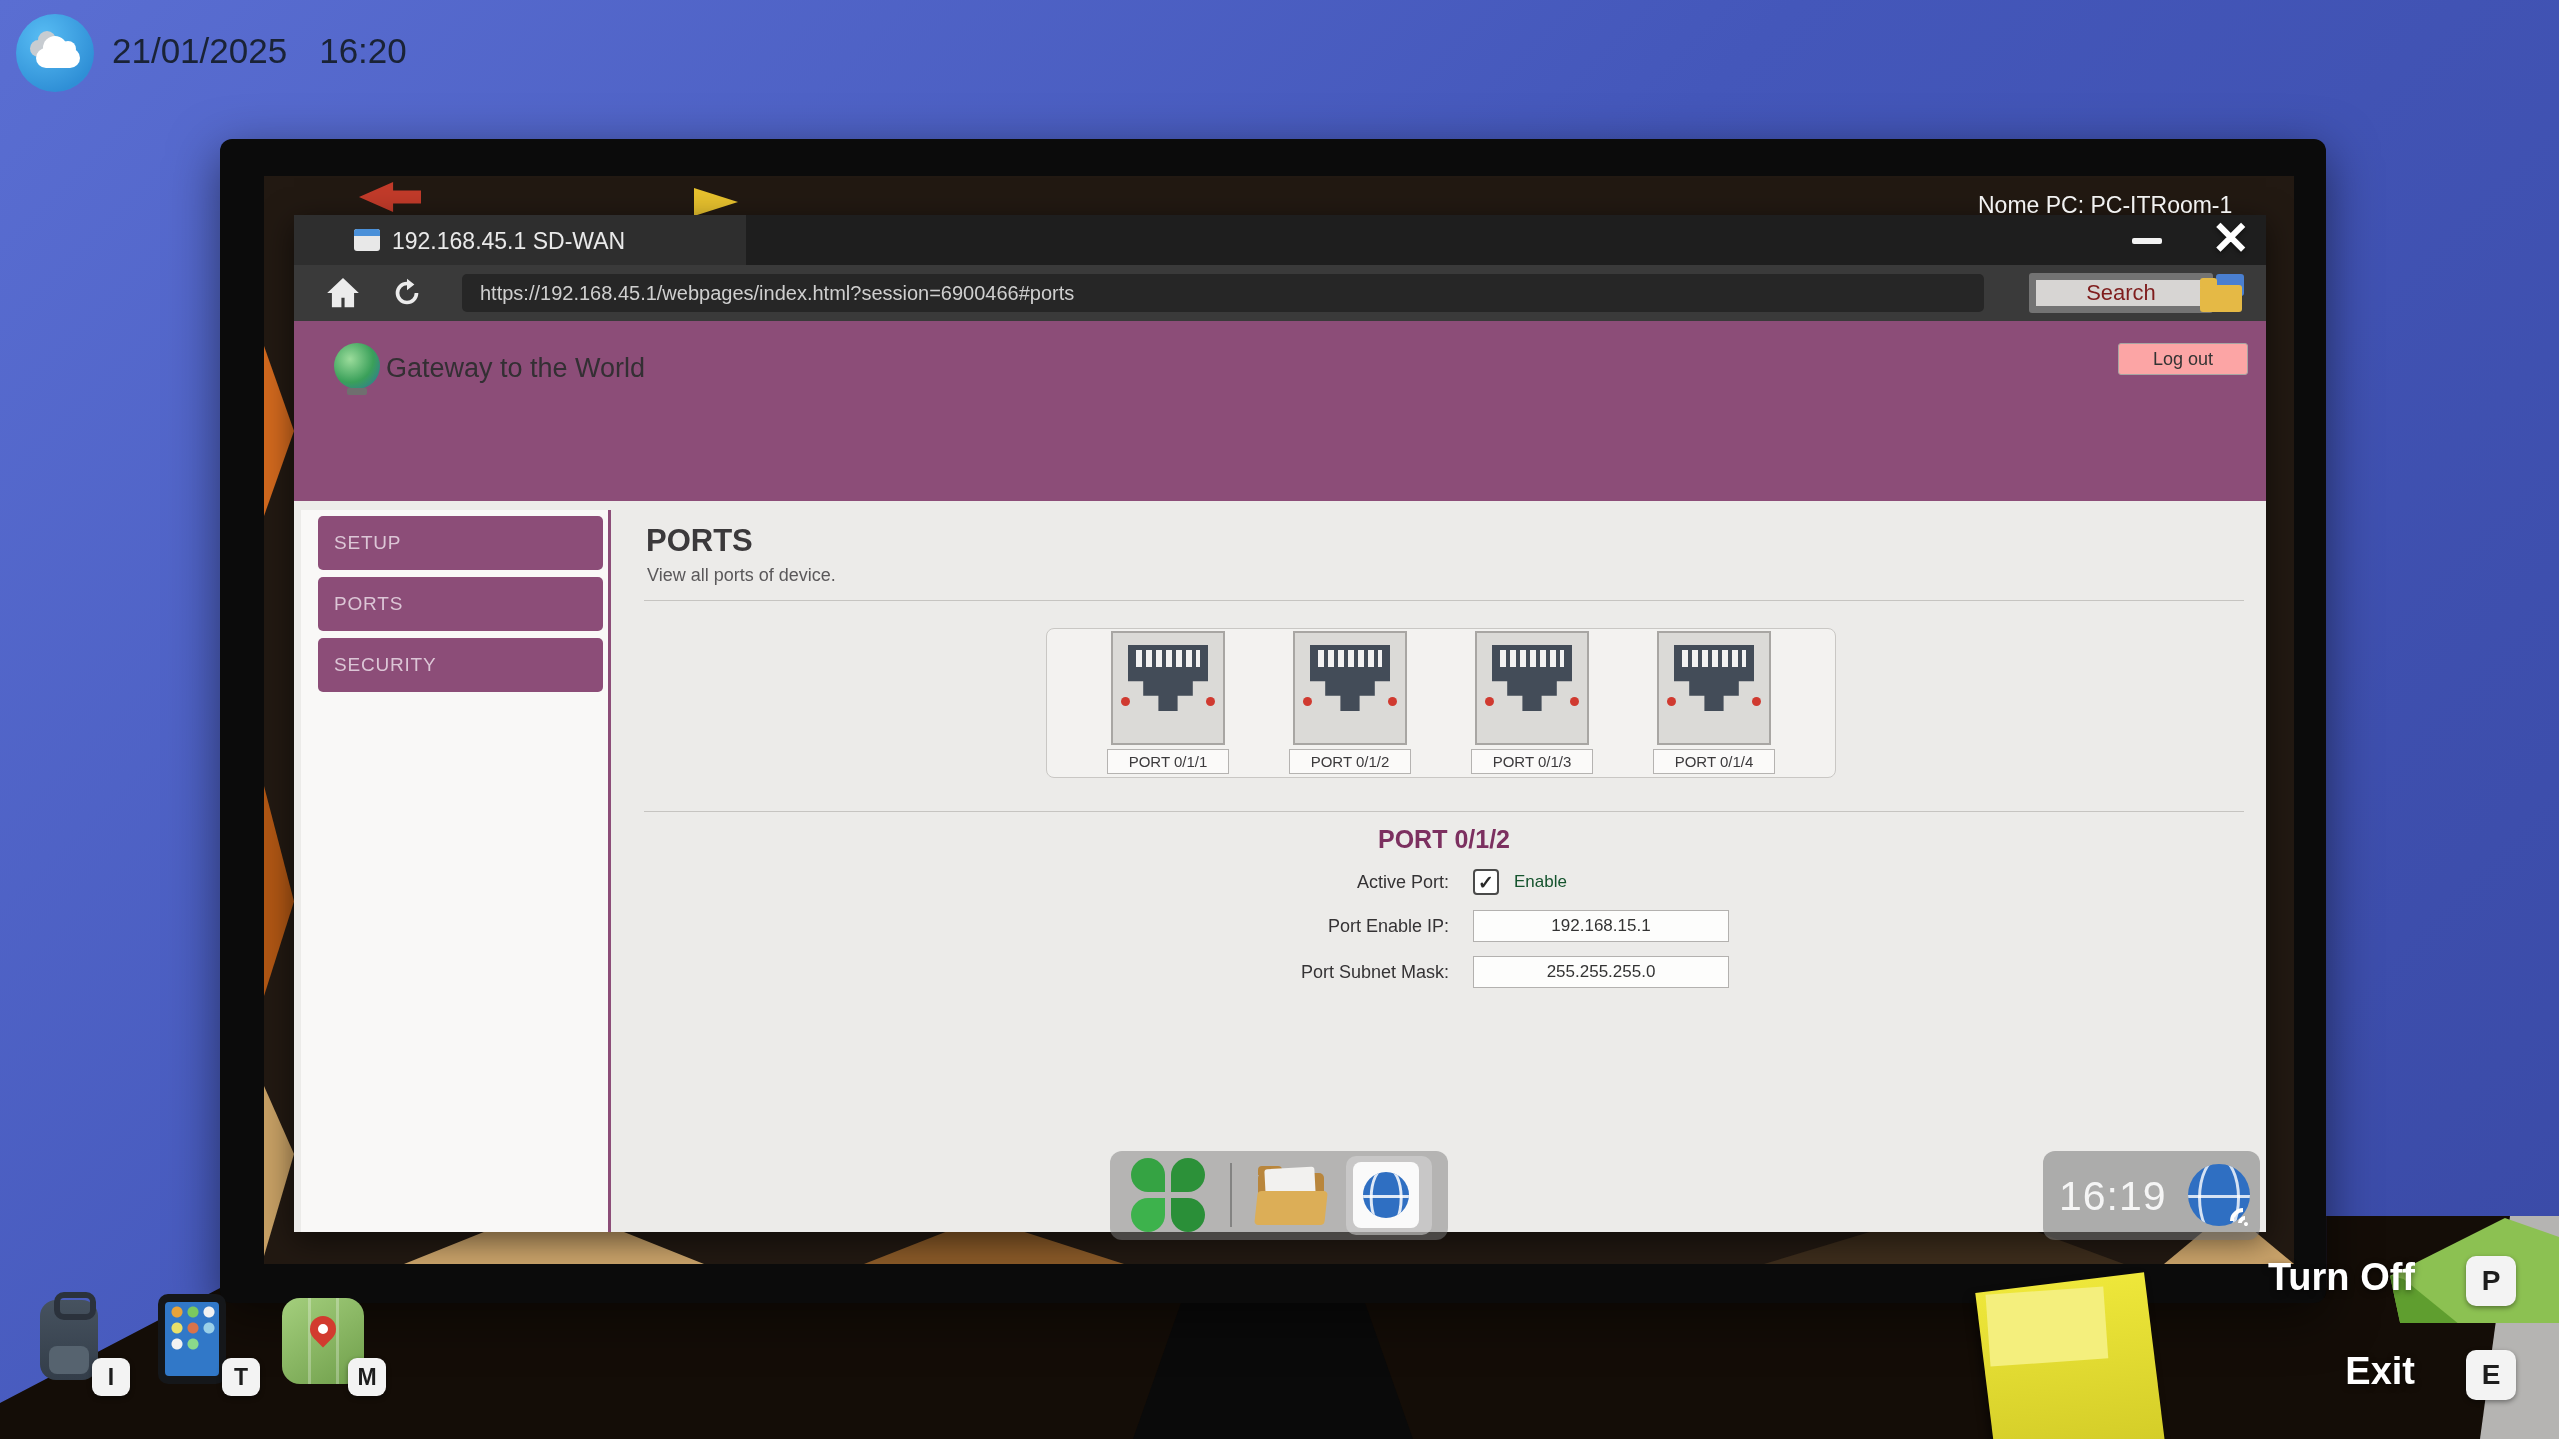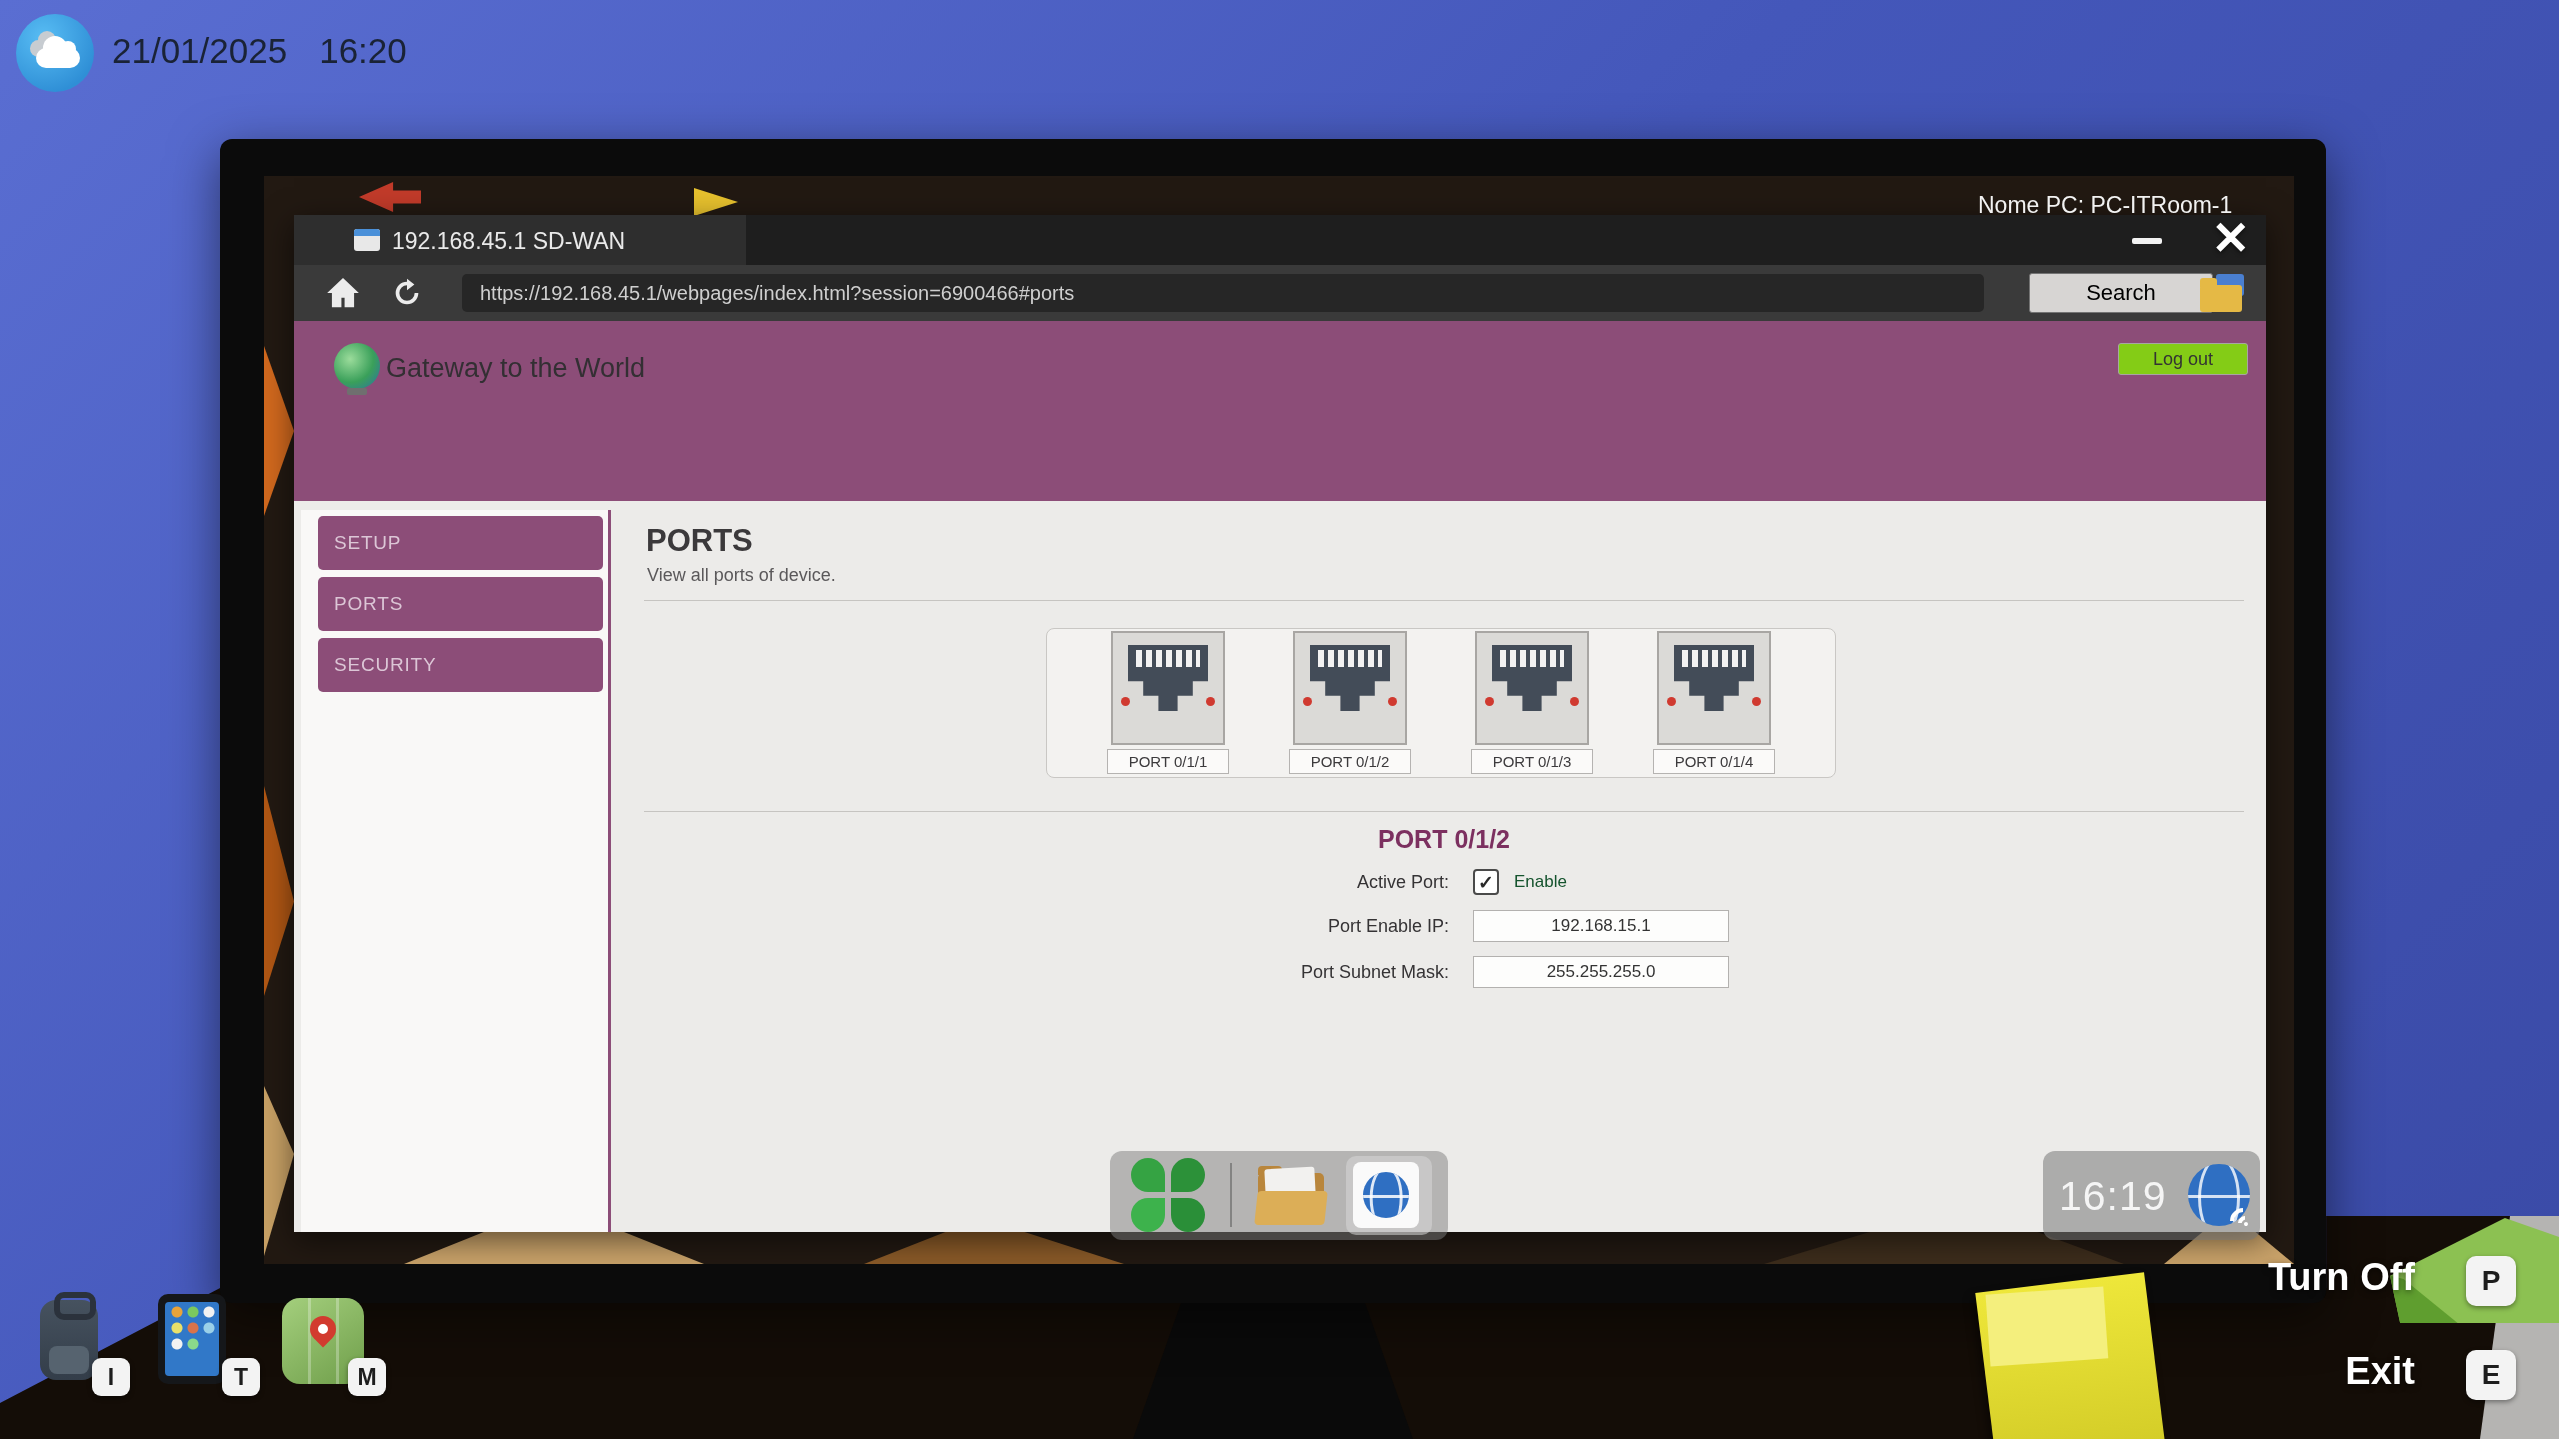--- a/index.html
+++ b/index.html
@@ -52,34 +52,34 @@
   .winico::before{content:"";position:absolute;left:0;top:0;width:100%;height:7px;background:#4a90d9;}
   .title-text{position:absolute;left:98px;top:13px;font-size:23px;color:#e9e9e9;white-space:nowrap;}
   .btn-min{position:absolute;right:104px;top:23px;width:30px;height:6px;background:#f2f2f2;border-radius:2px;cursor:pointer;}
   .btn-close{position:absolute;right:16px;top:-4px;font-size:46px;font-weight:bold;color:#ffffff;line-height:54px;z-index:6;cursor:pointer;
     text-shadow:0 2px 4px rgba(0,0,0,.5);}
   .toolbar{position:absolute;left:0;top:50px;width:100%;height:56px;background:#3a3a3a;}
   .tb-home{position:absolute;left:30px;top:9px;}
   .tb-refresh{position:absolute;left:96px;top:11px;}
   .urlbar{position:absolute;left:168px;top:9px;width:1522px;height:38px;background:#262626;border:none;border-radius:5px;
     color:#cfcfcf;font-size:20px;padding:0 18px;font-family:"Liberation Sans",sans-serif;outline:none;}
-  .search-btn{position:absolute;left:1735px;top:8px;width:184px;height:40px;background:#d7d5d3;color:#000000;font-size:22px;
-    display:flex;align-items:center;justify-content:center;border-radius:3px;border:1px solid #737373;cursor:pointer;}
+  .search-btn{position:absolute;left:1735px;top:8px;width:184px;height:40px;background:#d7d5d3;color:#7f1d1d;font-size:22px;
+    display:flex;align-items:center;justify-content:center;border-radius:3px;border:7px solid #737373;cursor:pointer;}
   .bm{position:absolute;left:1906px;top:9px;width:46px;height:38px;cursor:pointer;}
   .bm .bm-blue{position:absolute;right:2px;top:0;width:28px;height:22px;background:#4a7fd0;border-radius:3px;}
   .bm .bm-folder{position:absolute;left:0;bottom:0;width:42px;height:27px;background:#e5b945;border-radius:3px;}
   .bm .bm-folder::before{content:"";position:absolute;top:-7px;left:0;width:17px;height:9px;background:#e5b945;border-radius:3px 3px 0 0;}
 
   
   .siteheader{position:absolute;left:0;top:106px;width:100%;height:180px;background:#8c4d78;}
   .siteglobe{position:absolute;left:40px;top:22px;width:46px;height:46px;border-radius:50%;
     background:radial-gradient(circle at 35% 35%,#9bdc9b,#3aa05a 55%,#2b6fa8 100%);}
   .siteglobe::after{content:"";position:absolute;left:13px;bottom:-6px;width:20px;height:7px;background:#6f6f6f;border-radius:2px;}
   .brand{position:absolute;left:92px;top:32px;font-size:27px;color:#332f33;font-weight:500;white-space:nowrap;}
-  .logout{position:absolute;left:1824px;top:22px;width:130px;height:32px;background:#84cc16;border:1px solid #a7a5a3;border-radius:3px;
+  .logout{position:absolute;left:1824px;top:22px;width:130px;height:32px;background:#fca5a5;border:1px solid #a7a5a3;border-radius:3px;
     font-size:18px;color:#333;display:flex;align-items:center;justify-content:center;cursor:pointer;}
 
   
   .pagebody{position:absolute;left:0;top:286px;width:100%;bottom:0;background:#ecebe9;}
   .sidebar{position:absolute;left:7px;top:9px;width:310px;bottom:0;background:#f9f8f7;border-right:3px solid #8c4d78;padding:6px 5px 0 17px;}
   .navbtn{height:54px;margin-bottom:7px;background:#8c4d78;border-radius:5px;color:#dcc6d6;font-size:19px;letter-spacing:.8px;
     display:flex;align-items:center;padding-left:16px;cursor:pointer;}
   .main{position:absolute;left:350px;top:0;width:1600px;bottom:0;}
   .page-title{position:absolute;left:2px;top:22px;font-size:31px;font-weight:bold;color:#3b393b;}
   .page-sub{position:absolute;left:3px;top:64px;font-size:18px;color:#5a585a;}

